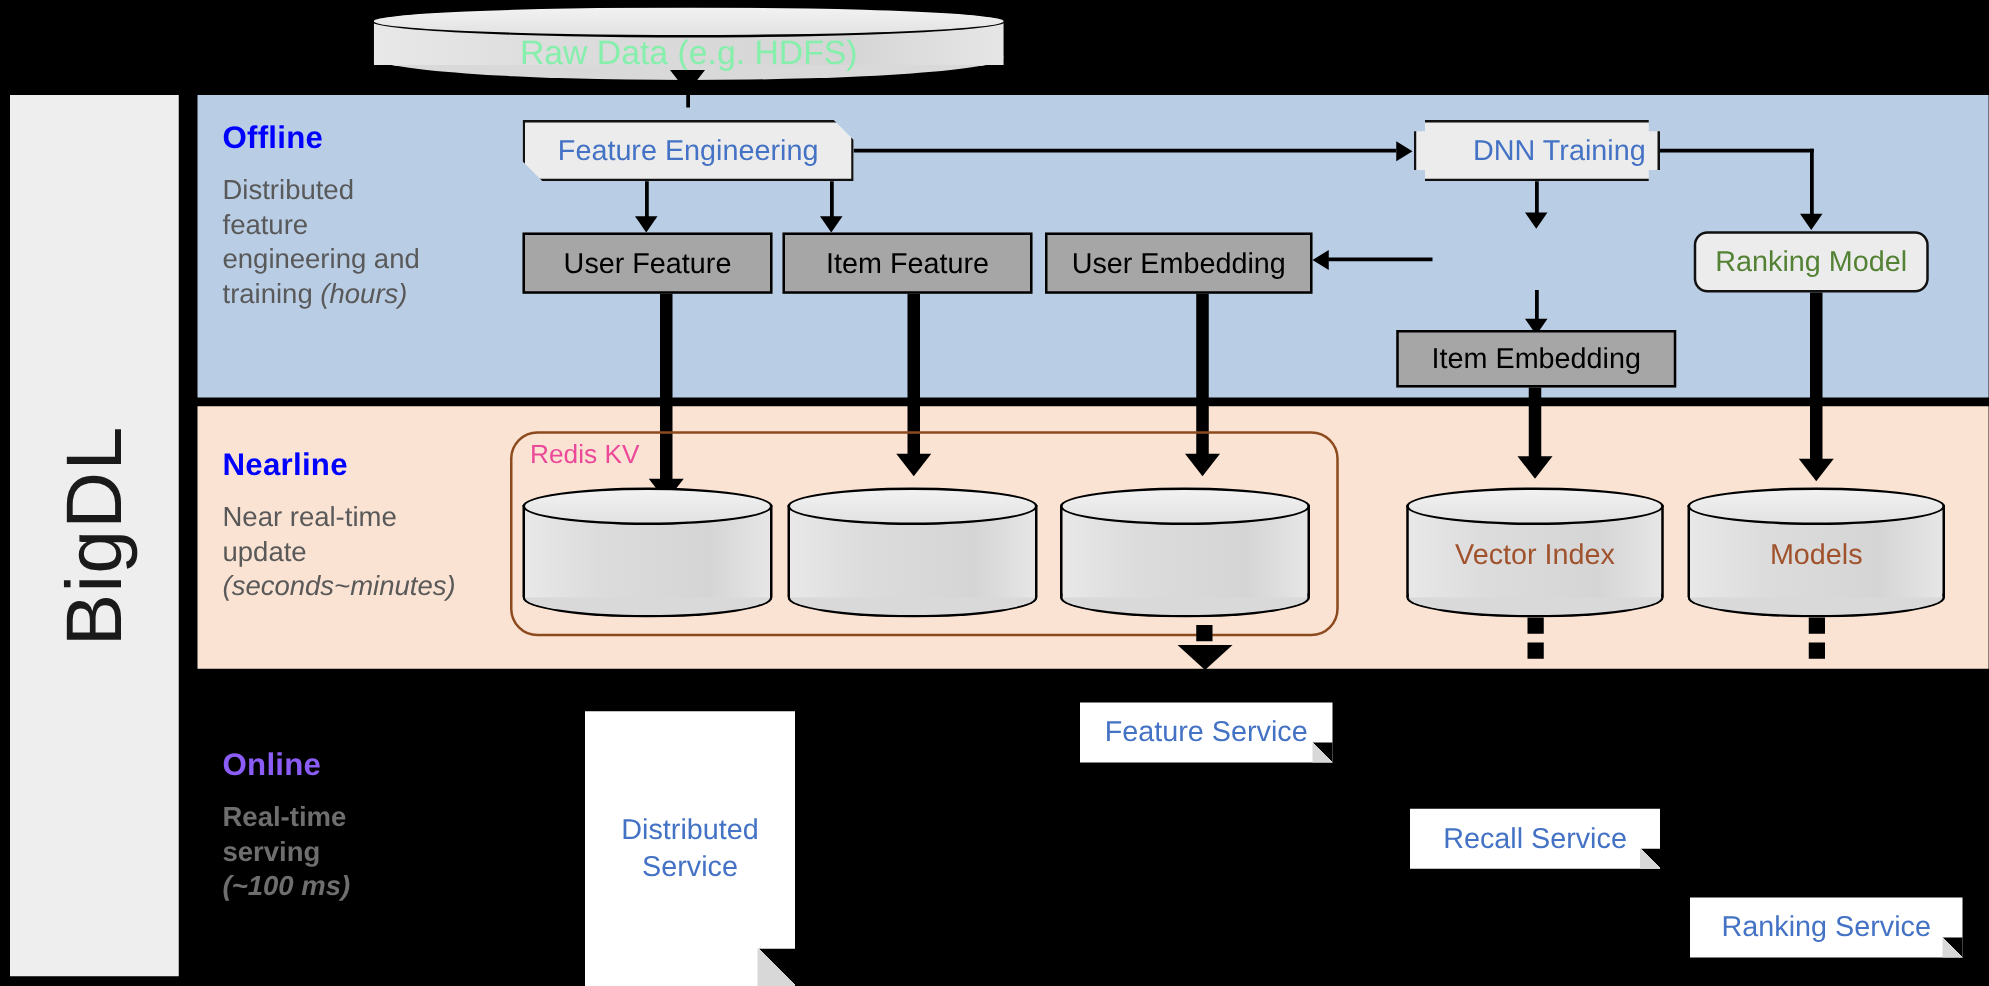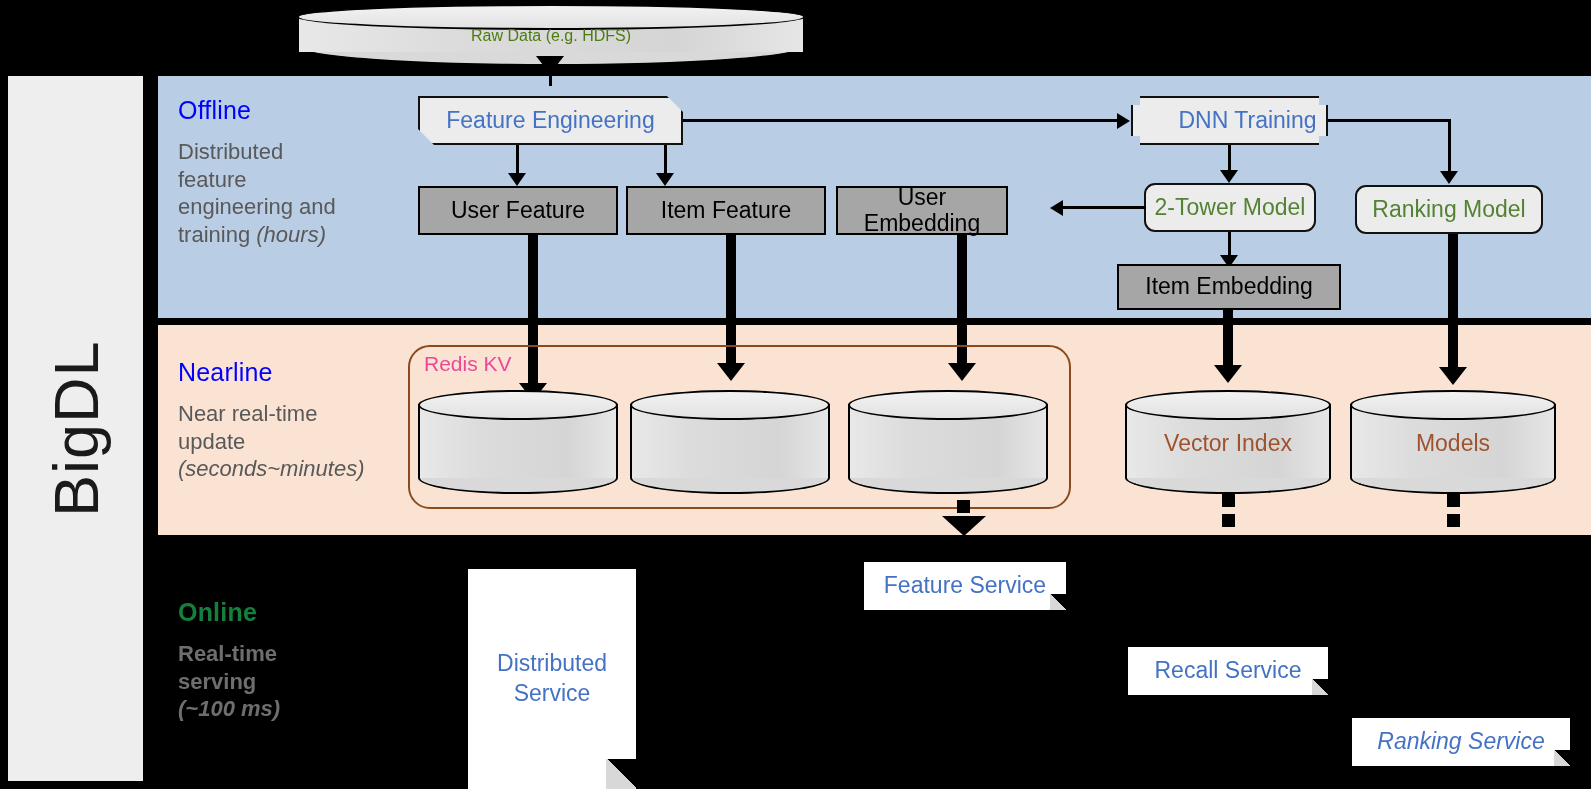--- a/index.html
+++ b/index.html
@@ -16,27 +16,27 @@
   
   #bigdl-rail{left:8px;top:76px;width:135px;height:705px;background:#eeeeee;}
   #bigdl-label{
     left:8px;top:76px;width:135px;height:705px;
     display:flex;align-items:center;justify-content:center;
     color:#1a1a1a;font-size:63px;letter-spacing:1px;
     writing-mode:vertical-rl;transform:rotate(180deg);
   }
 
   
-  .band-title{font-size:25px;color:#0000ff;font-weight:400;letter-spacing:.2px;}
+  .band-title{font-size:25px;color:#0000ff;font-weight:700;letter-spacing:.2px;}
   .band-sub{font-size:22px;color:#595959;line-height:1.26;}
   .band-sub i{font-style:italic;}
   #cap-offline{left:178px;top:96px;width:230px;}
   #cap-nearline{left:178px;top:358px;width:240px;}
   #cap-online{left:178px;top:598px;width:230px;}
-  #cap-online .band-title,#cap-online .band-sub{color:#15803d;}
+  #cap-online .band-title,#cap-online .band-sub{color:#8b5cf6;}
   #cap-online .band-sub{color:#6e6e6e;font-weight:bold;}
   #cap-online .band-title{font-weight:bold;}
   .cap-gap{height:13px;}
 
   
   .node{
     position:absolute;box-sizing:border-box;
     display:flex;align-items:center;justify-content:center;
     text-align:center;line-height:1.12;
   }
@@ -174,21 +174,21 @@
       <div>Real-time</div>
       <div>serving</div>
       <div><i>(~100 ms)</i></div>
     </div>
   </div>
 
   <div class="cyl" style="left:297px;top:4px;width:508px;height:62px;">
     <div class="bot" style="top:22px;height:40px;"></div>
     <div class="body" style="top:14px;height:34px;"></div>
     <div class="top" style="top:0;height:26px;"></div>
-    <div class="ctext" style="top:23px;color:#4d7c0f;font-size:16px;text-align:center;">Raw Data (e.g. HDFS)</div>
+    <div class="ctext" style="top:23px;color:#86efac;font-size:27px;text-align:center;">Raw Data (e.g. HDFS)</div>
   </div>
 
   <div class="ln thin-v" style="left:549px;top:66px;height:20px;"></div>
   <div class="arr-dn big" style="left:536px;top:56px;"></div>
 
   <div class="node proc blue-t banner" style="left:418px;top:96px;width:265px;height:49px;">
     <span>Feature Engineering</span>
   </div>
 
   <div class="node proc blue-t notched" style="left:1131px;top:96px;width:197px;height:49px;">
@@ -209,27 +209,24 @@
   <div class="ln thin-h" style="left:1328px;top:119px;width:123px;"></div>
   <div class="ln thin-v" style="left:1448px;top:119px;height:55px;"></div>
   <div class="arr-dn" style="left:1440px;top:171px;"></div>
 
   <div class="node rect-grey" style="left:418px;top:186px;width:200px;height:49px;">
     <span>User Feature</span>
   </div>
   <div class="node rect-grey" style="left:626px;top:186px;width:200px;height:49px;">
     <span>Item Feature</span>
   </div>
-  <div class="node rect-grey" style="left:836px;top:186px;width:172px;height:49px;">
+  <div class="node rect-grey" style="left:836px;top:186px;width:214px;height:49px;">
     <span>User Embedding</span>
   </div>
 
-  <div class="node proc green-t rounded" style="left:1144px;top:183px;width:172px;height:49px;">
-    <span>2-Tower Model</span>
-  </div>
   <div class="node proc green-t rounded" style="left:1355px;top:185px;width:188px;height:49px;">
     <span>Ranking Model</span>
   </div>
 
   <div class="ln thin-h" style="left:1062px;top:206px;width:84px;"></div>
   <div class="arr-lf" style="left:1050px;top:200px;"></div>
 
   <div class="ln thin-v" style="left:1228px;top:232px;height:27px;"></div>
   <div class="arr-dn" style="left:1220px;top:255px;"></div>
 
@@ -304,18 +301,18 @@
   <div class="doc" style="left:864px;top:562px;width:202px;height:48px;">
     <span>Feature Service</span>
     <div class="fold"></div>
   </div>
 
   <div class="doc" style="left:1128px;top:647px;width:200px;height:48px;">
     <span>Recall Service</span>
     <div class="fold"></div>
   </div>
 
-  <div class="doc" style="left:1352px;top:718px;width:218px;height:48px;font-style:italic;">
+  <div class="doc" style="left:1352px;top:718px;width:218px;height:48px;">
     <span>Ranking Service</span>
     <div class="fold"></div>
   </div>
 
 </div>
 
 </body></html>

